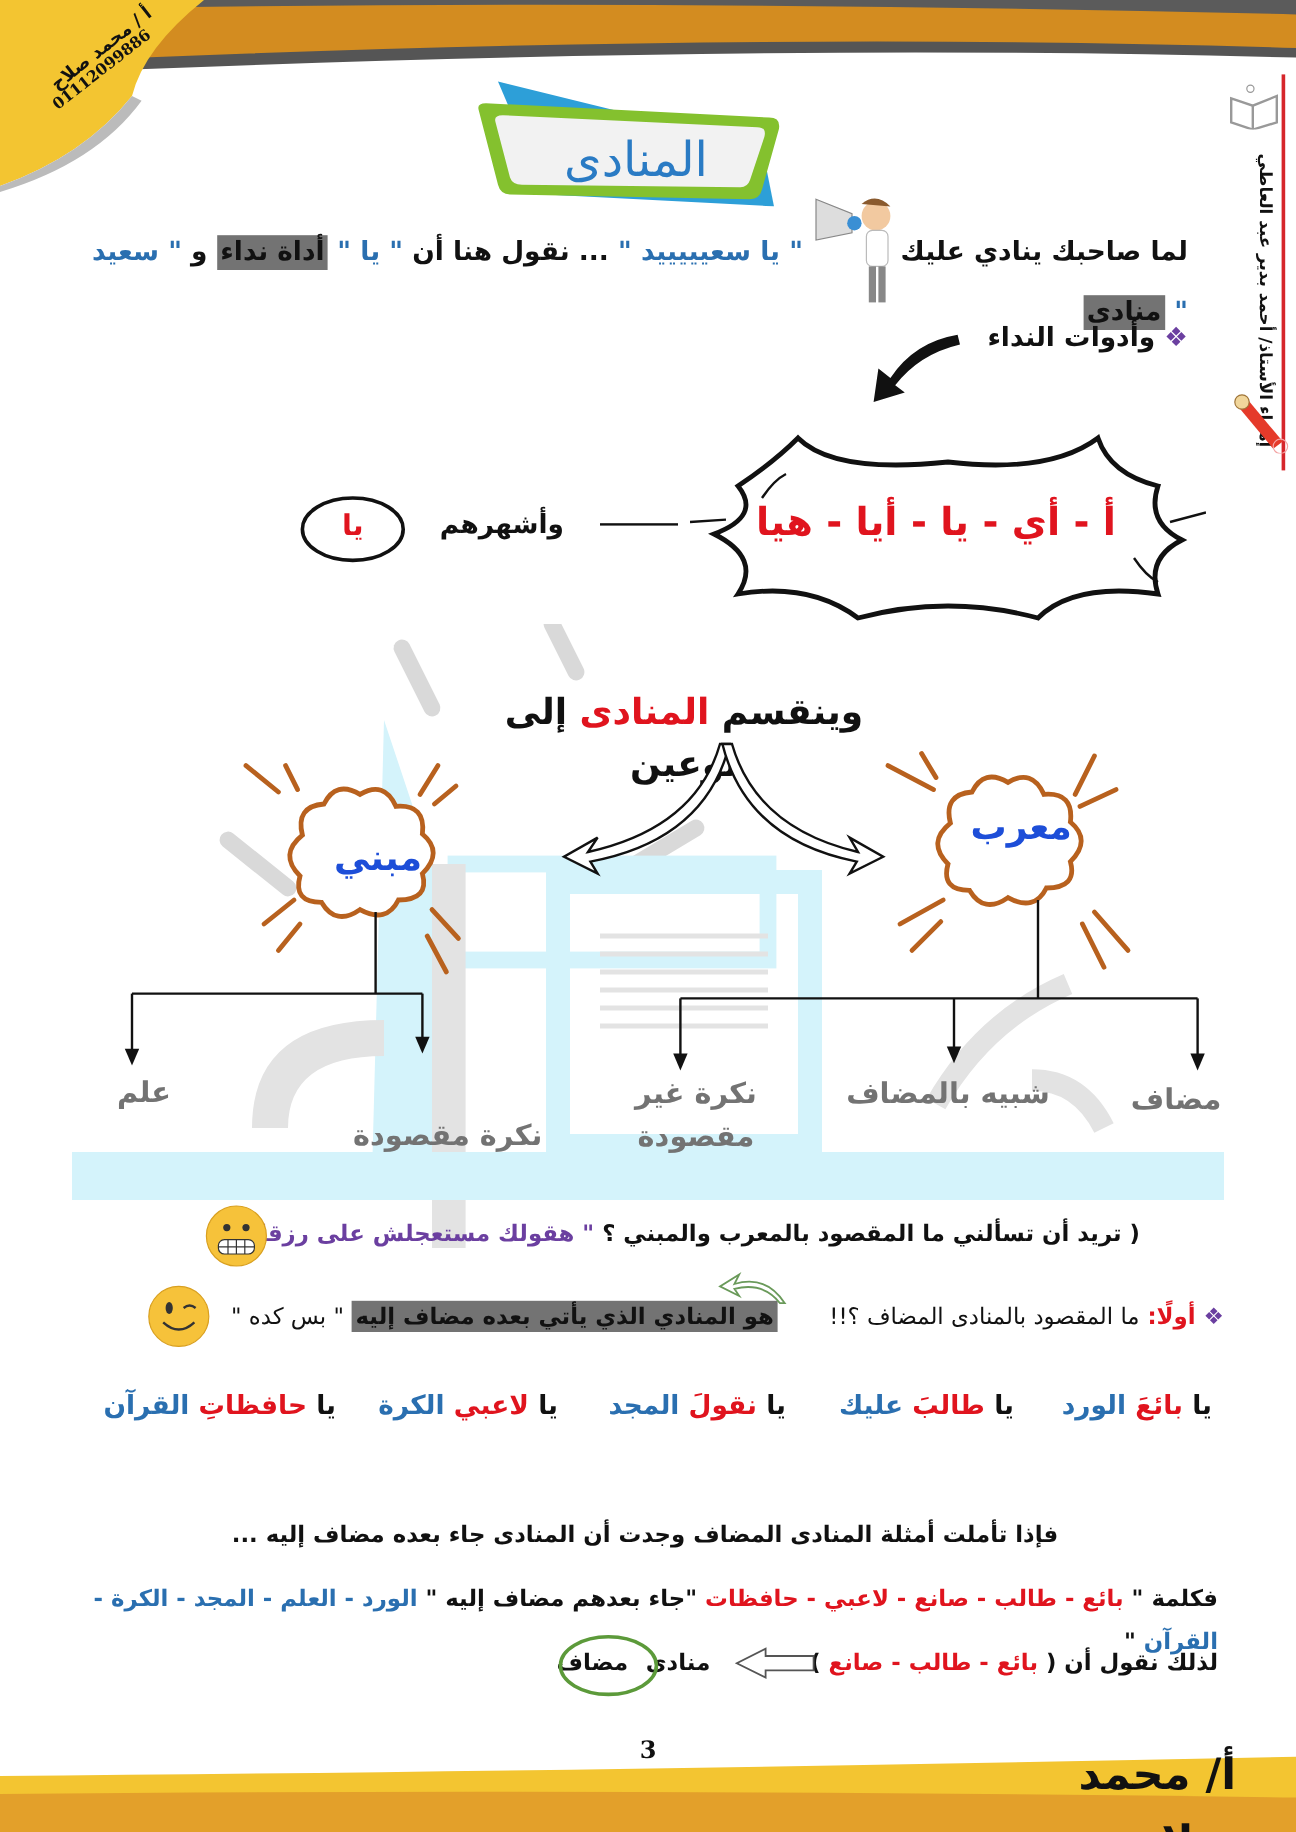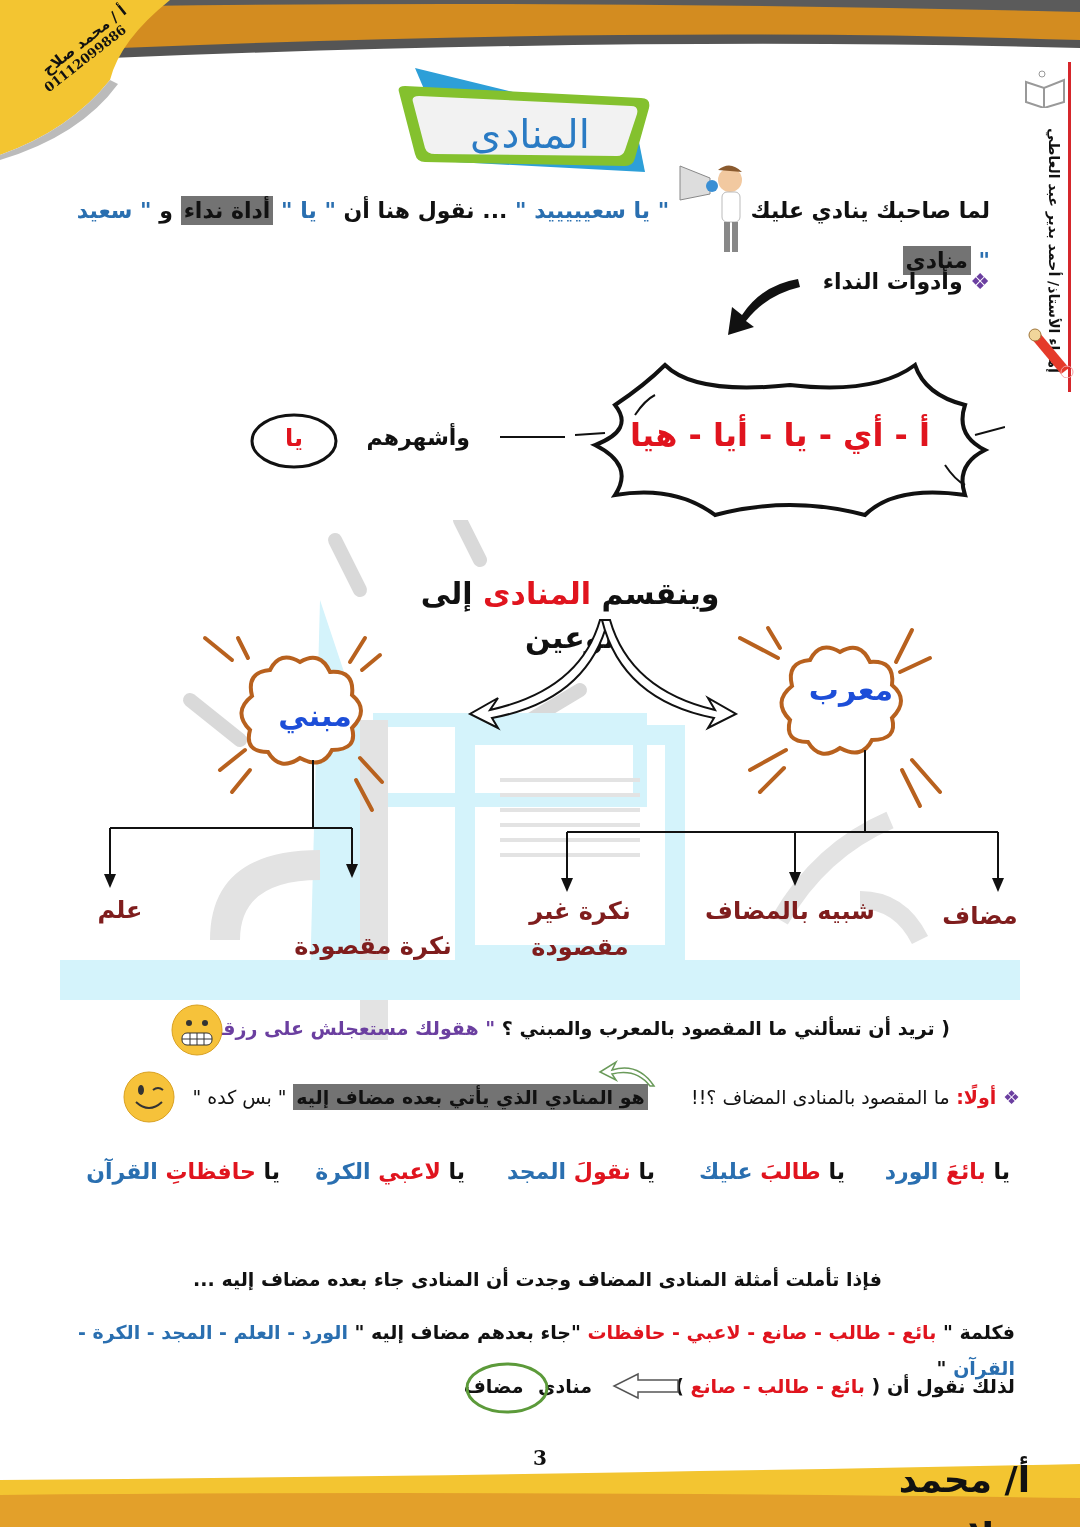--- a/index.html
+++ b/index.html
@@ -22,21 +22,21 @@
   .title-text{left:430px;top:106px;width:200px;height:56px;font-size:40px;color:#2a7bc4;text-align:center;line-height:56px;}
   .line1{left:60px;top:186px;width:930px;height:50px;font-size:22px;line-height:50px;text-align:right;}
   .line2{left:700px;top:262px;width:290px;height:40px;font-size:22px;line-height:40px;text-align:right;}
   .burst{left:575px;top:355px;width:430px;height:170px;}
   .burst-text{left:630px;top:410px;width:300px;height:50px;font-size:32px;text-align:center;line-height:50px;}
   .most-text{left:340px;top:418px;width:130px;height:40px;font-size:22px;line-height:40px;text-align:right;}
   .most-circle{left:248px;top:412px;width:92px;height:58px;}
   .ya-text{left:262px;top:418px;width:64px;height:40px;font-size:24px;line-height:40px;text-align:center;}
   .divide{left:380px;top:572px;width:380px;height:44px;font-size:30px;line-height:44px;text-align:center;}
   .cloud-text{font-size:30px;line-height:40px;text-align:center;color:#1d4ed8;font-weight:bold;}
-  .leaf{font-size:24px;color:#7f1d1d;font-weight:bold;text-align:center;line-height:36px;}
+  .leaf{font-size:24px;color:#737373;font-weight:bold;text-align:center;line-height:36px;}
   .q-line{left:160px;top:1008px;width:790px;height:40px;font-size:19px;line-height:40px;text-align:right;}
   .first-line{left:90px;top:1075px;width:930px;height:44px;font-size:19px;line-height:44px;text-align:right;}
   .examples{left:100px;top:1150px;width:910px;height:44px;font-size:22px;line-height:44px;}
   .ex{position:absolute;top:0;white-space:nowrap;}
   .p1{left:60px;top:1262px;width:955px;height:34px;font-size:19px;line-height:34px;text-align:center;}
   .p2{left:60px;top:1314px;width:955px;height:36px;font-size:19px;line-height:36px;text-align:right;}
   .p3{left:400px;top:1368px;width:615px;height:36px;font-size:19px;line-height:36px;text-align:right;}
   .pagenum{left:520px;top:1446px;width:40px;height:30px;font-size:20px;font-weight:bold;font-family:"DejaVu Serif","Liberation Serif",serif;text-align:center;}
   .footer-name{left:800px;top:1452px;width:230px;height:56px;font-size:36px;line-height:56px;text-align:right;font-weight:bold;}
 </style>

